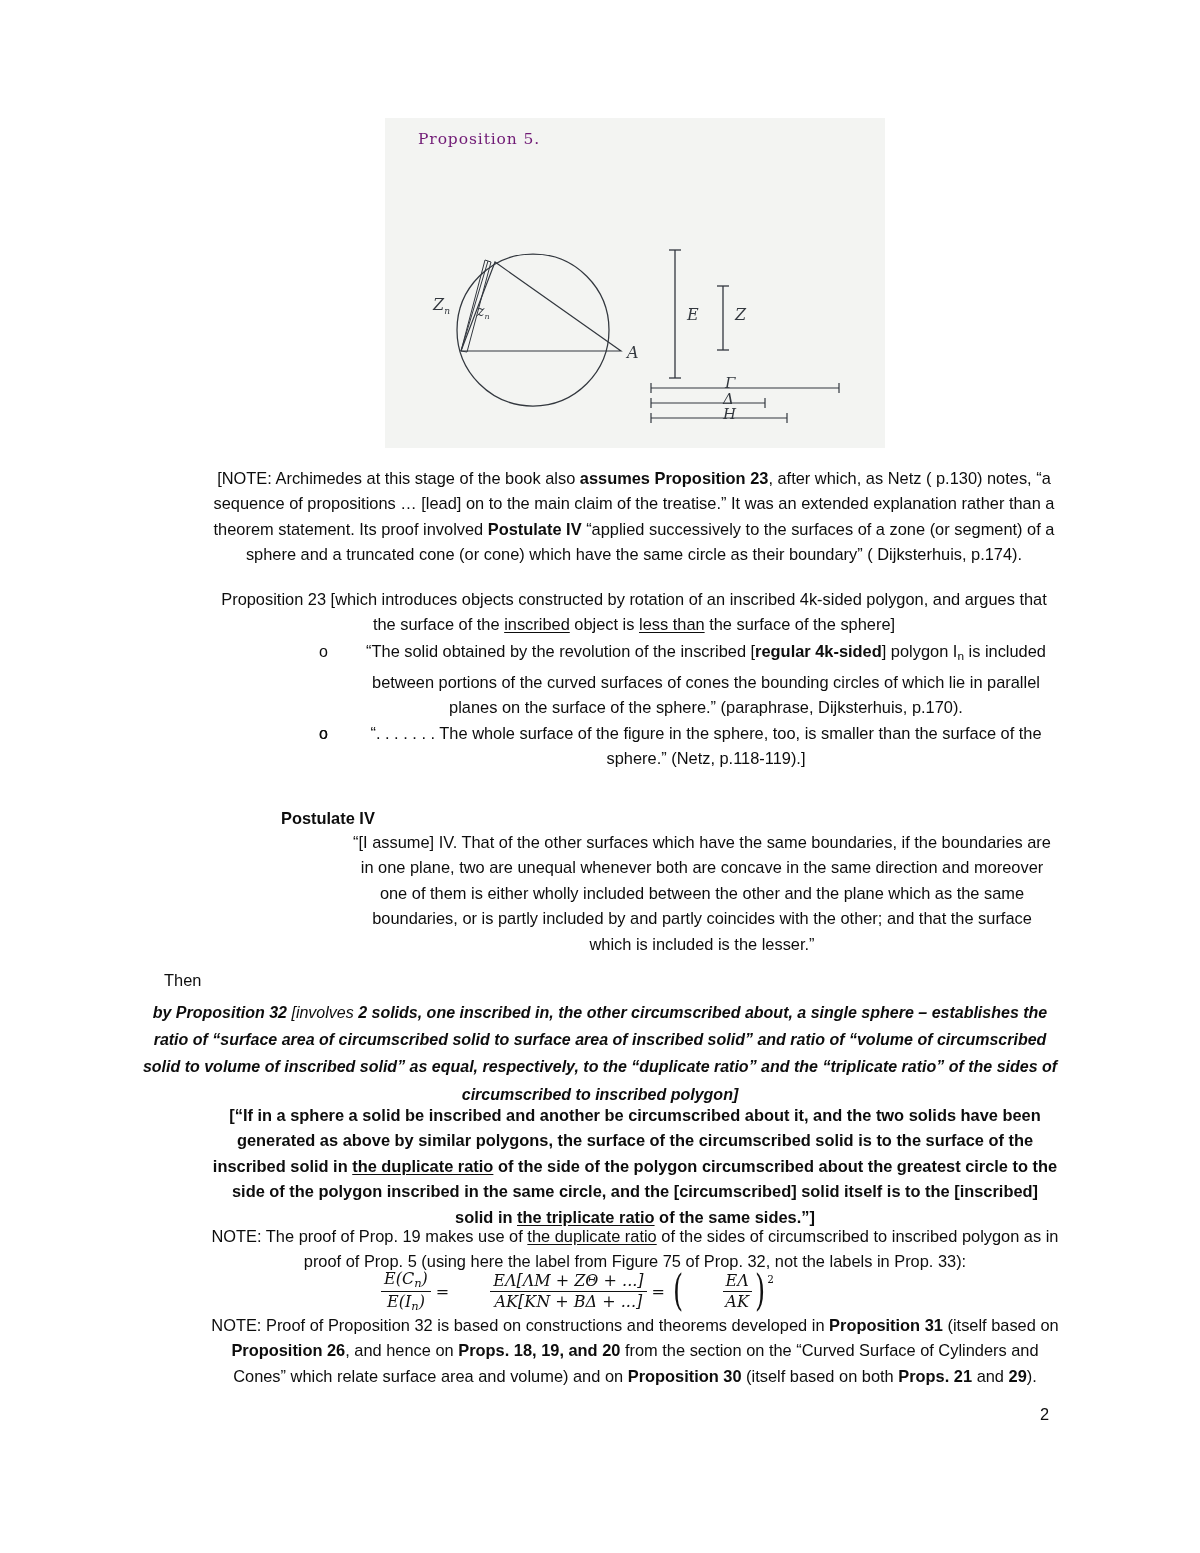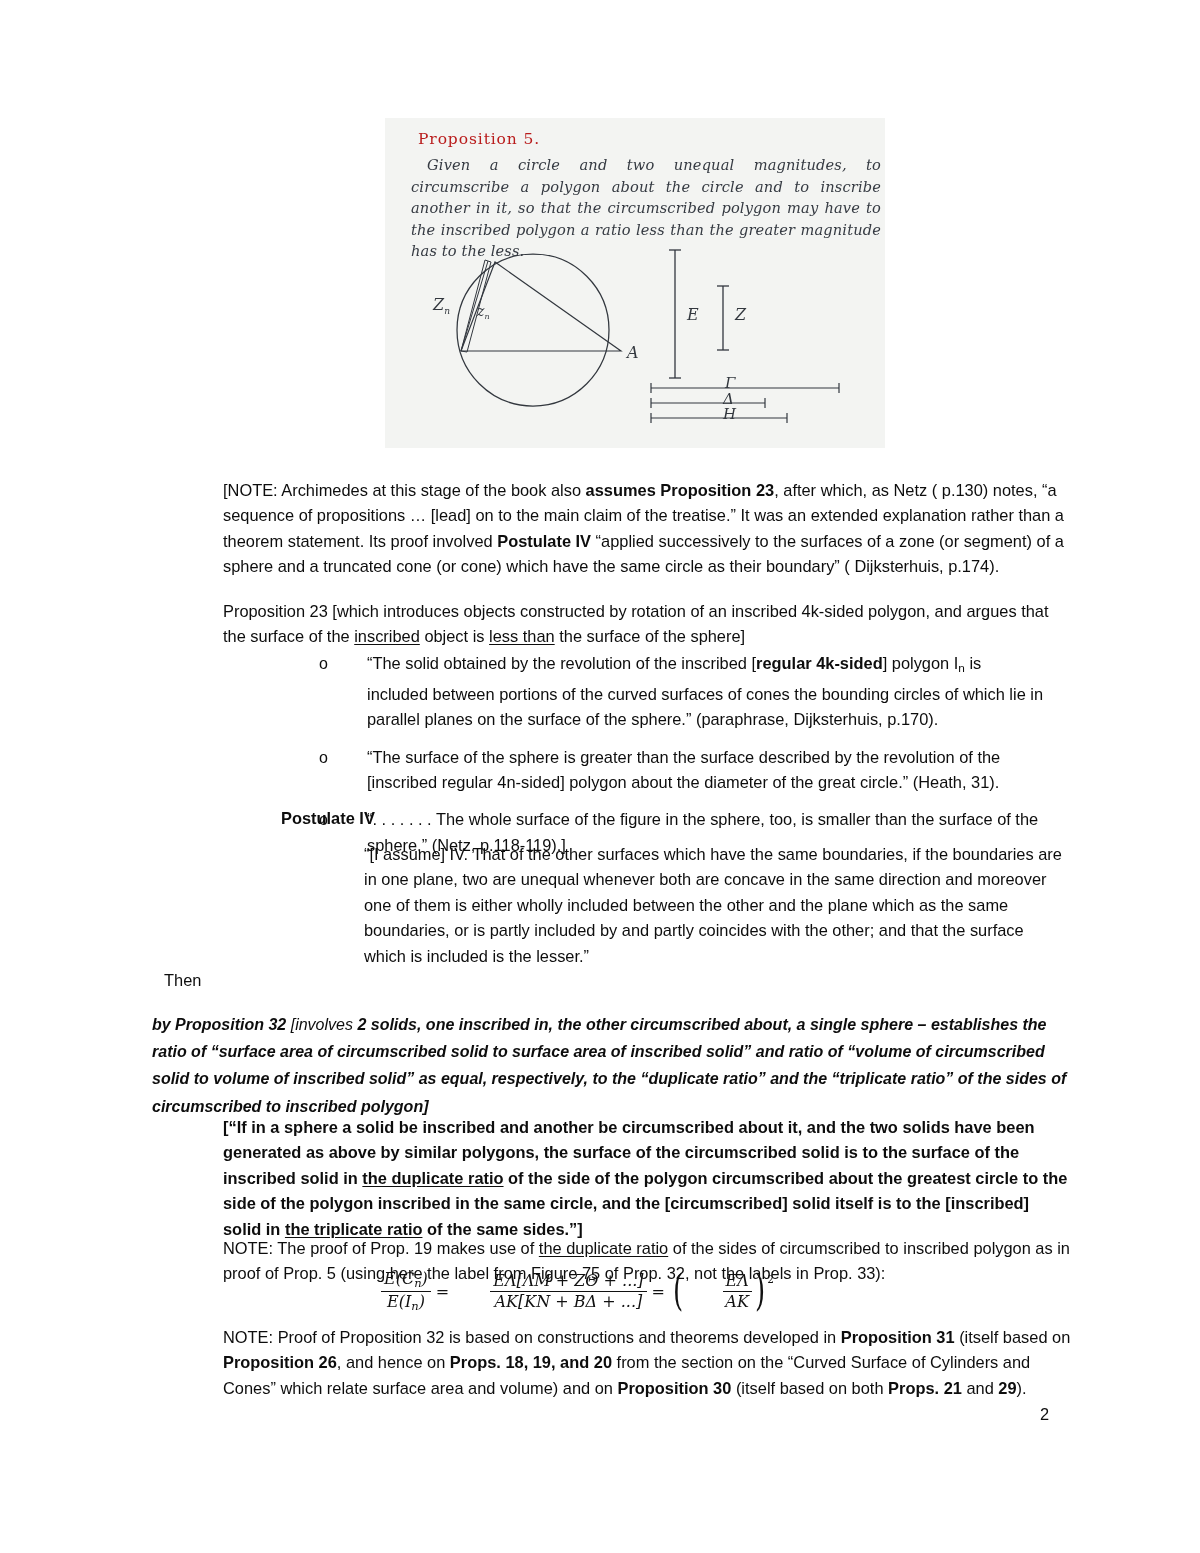--- a/index.html
+++ b/index.html
@@ -31,21 +31,21 @@
     position: absolute;
     inset: 0;
   }
   .scan-head {
     position: absolute;
     left: 33px;
     top: 12px;
     font-family: "DejaVu Serif", serif;
     font-size: 15.5px;
     letter-spacing: 0.9px;
-    color: #b91c1c;
+    color: #701a75;
     white-space: nowrap;
   }
   .scan-body {
     position: absolute;
     left: 26px;
     top: 36px;
     width: 470px;
     font-family: "DejaVu Serif", serif;
     font-style: italic;
     font-size: 14.6px;
@@ -82,22 +82,22 @@
   
   .doc {
     position: absolute;
     left: 0;
     top: 0;
     width: 1200px;
   }
   .p {
     font-size: 16.4px;
     line-height: 25.4px;
-    margin: 12px;
-    text-align: left;
+    margin: 0;
+    text-align: center;
   }
   .lvl-note {
     position: absolute;
     left: 211px;
     top: 466px;
     width: 846px;
   }
   .lvl-prop23 {
     position: absolute;
     left: 211px;
@@ -238,21 +238,20 @@
     top: -12px;
     left: -1px;
   }
 </style>
 </head>
 <body>
 
 <div class="scan-figure">
   <div class="scan-inner">
     <div class="scan-head">Proposition 5.</div>
-    <div class="scan-body">Given a circle and two unequal magnitudes, to circumscribe a polygon about the circle and to inscribe another in it, so that the circumscribed polygon may have to the inscribed polygon a ratio less than the greater magnitude has to the less.</div>
 
     <svg class="fig-svg" viewBox="0 0 430 185">
 
       <circle cx="108" cy="92" r="76" fill="none" stroke="#32373e" stroke-width="1.25"></circle>
 
       <path d="M 36 113 L 196 113 L 70 24 Z" fill="none" stroke="#32373e" stroke-width="1.15"></path>
 
       <path d="M 36 113 L 60 22 L 66 24 L 42 114 Z" fill="none" stroke="#32373e" stroke-width="1"></path>
       <line x1="36" y1="113" x2="63" y2="23" stroke="#32373e" stroke-width="1"></line>
 
@@ -297,21 +296,20 @@
 
   <div class="bullets">
 
     <div class="bullet-row">
       <span class="bullet-mark">o</span>
       <p class="p"><span>“The solid obtained by the revolution of the inscribed [</span><b>regular 4k-sided</b><span>] polygon I</span><span class="sub">n</span><span> is included between portions of the curved surfaces of cones the bounding circles of which lie in parallel planes on the surface of the sphere.”  (paraphrase, Dijksterhuis, p.170).</span></p>
     </div>
 
     <div class="bullet-row">
       <span class="bullet-mark">o</span>
-      <p class="p">“The surface of the sphere is greater than the surface described by the revolution of the [inscribed regular 4n-sided] polygon about the diameter of the great circle.” (Heath, 31).</p>
     </div>
 
     <div class="bullet-row">
       <span class="bullet-mark">o</span>
       <p class="p">“. . . . . . . The whole surface of the figure in the sphere, too, is smaller than the surface of the sphere.” (Netz, p.118-119).]</p>
     </div>
   </div>
 
   <div class="lvl-post-head">Postulate IV</div>
   <p class="p lvl-post-body">“[I assume] IV. That of the other surfaces which have the same boundaries, if the boundaries are in one plane, two are unequal whenever both are concave in the same direction and moreover one of them is either wholly included between the other and the plane which as the same boundaries, or is partly included by and partly coincides with the other; and that the surface which is included is the lesser.”</p>

